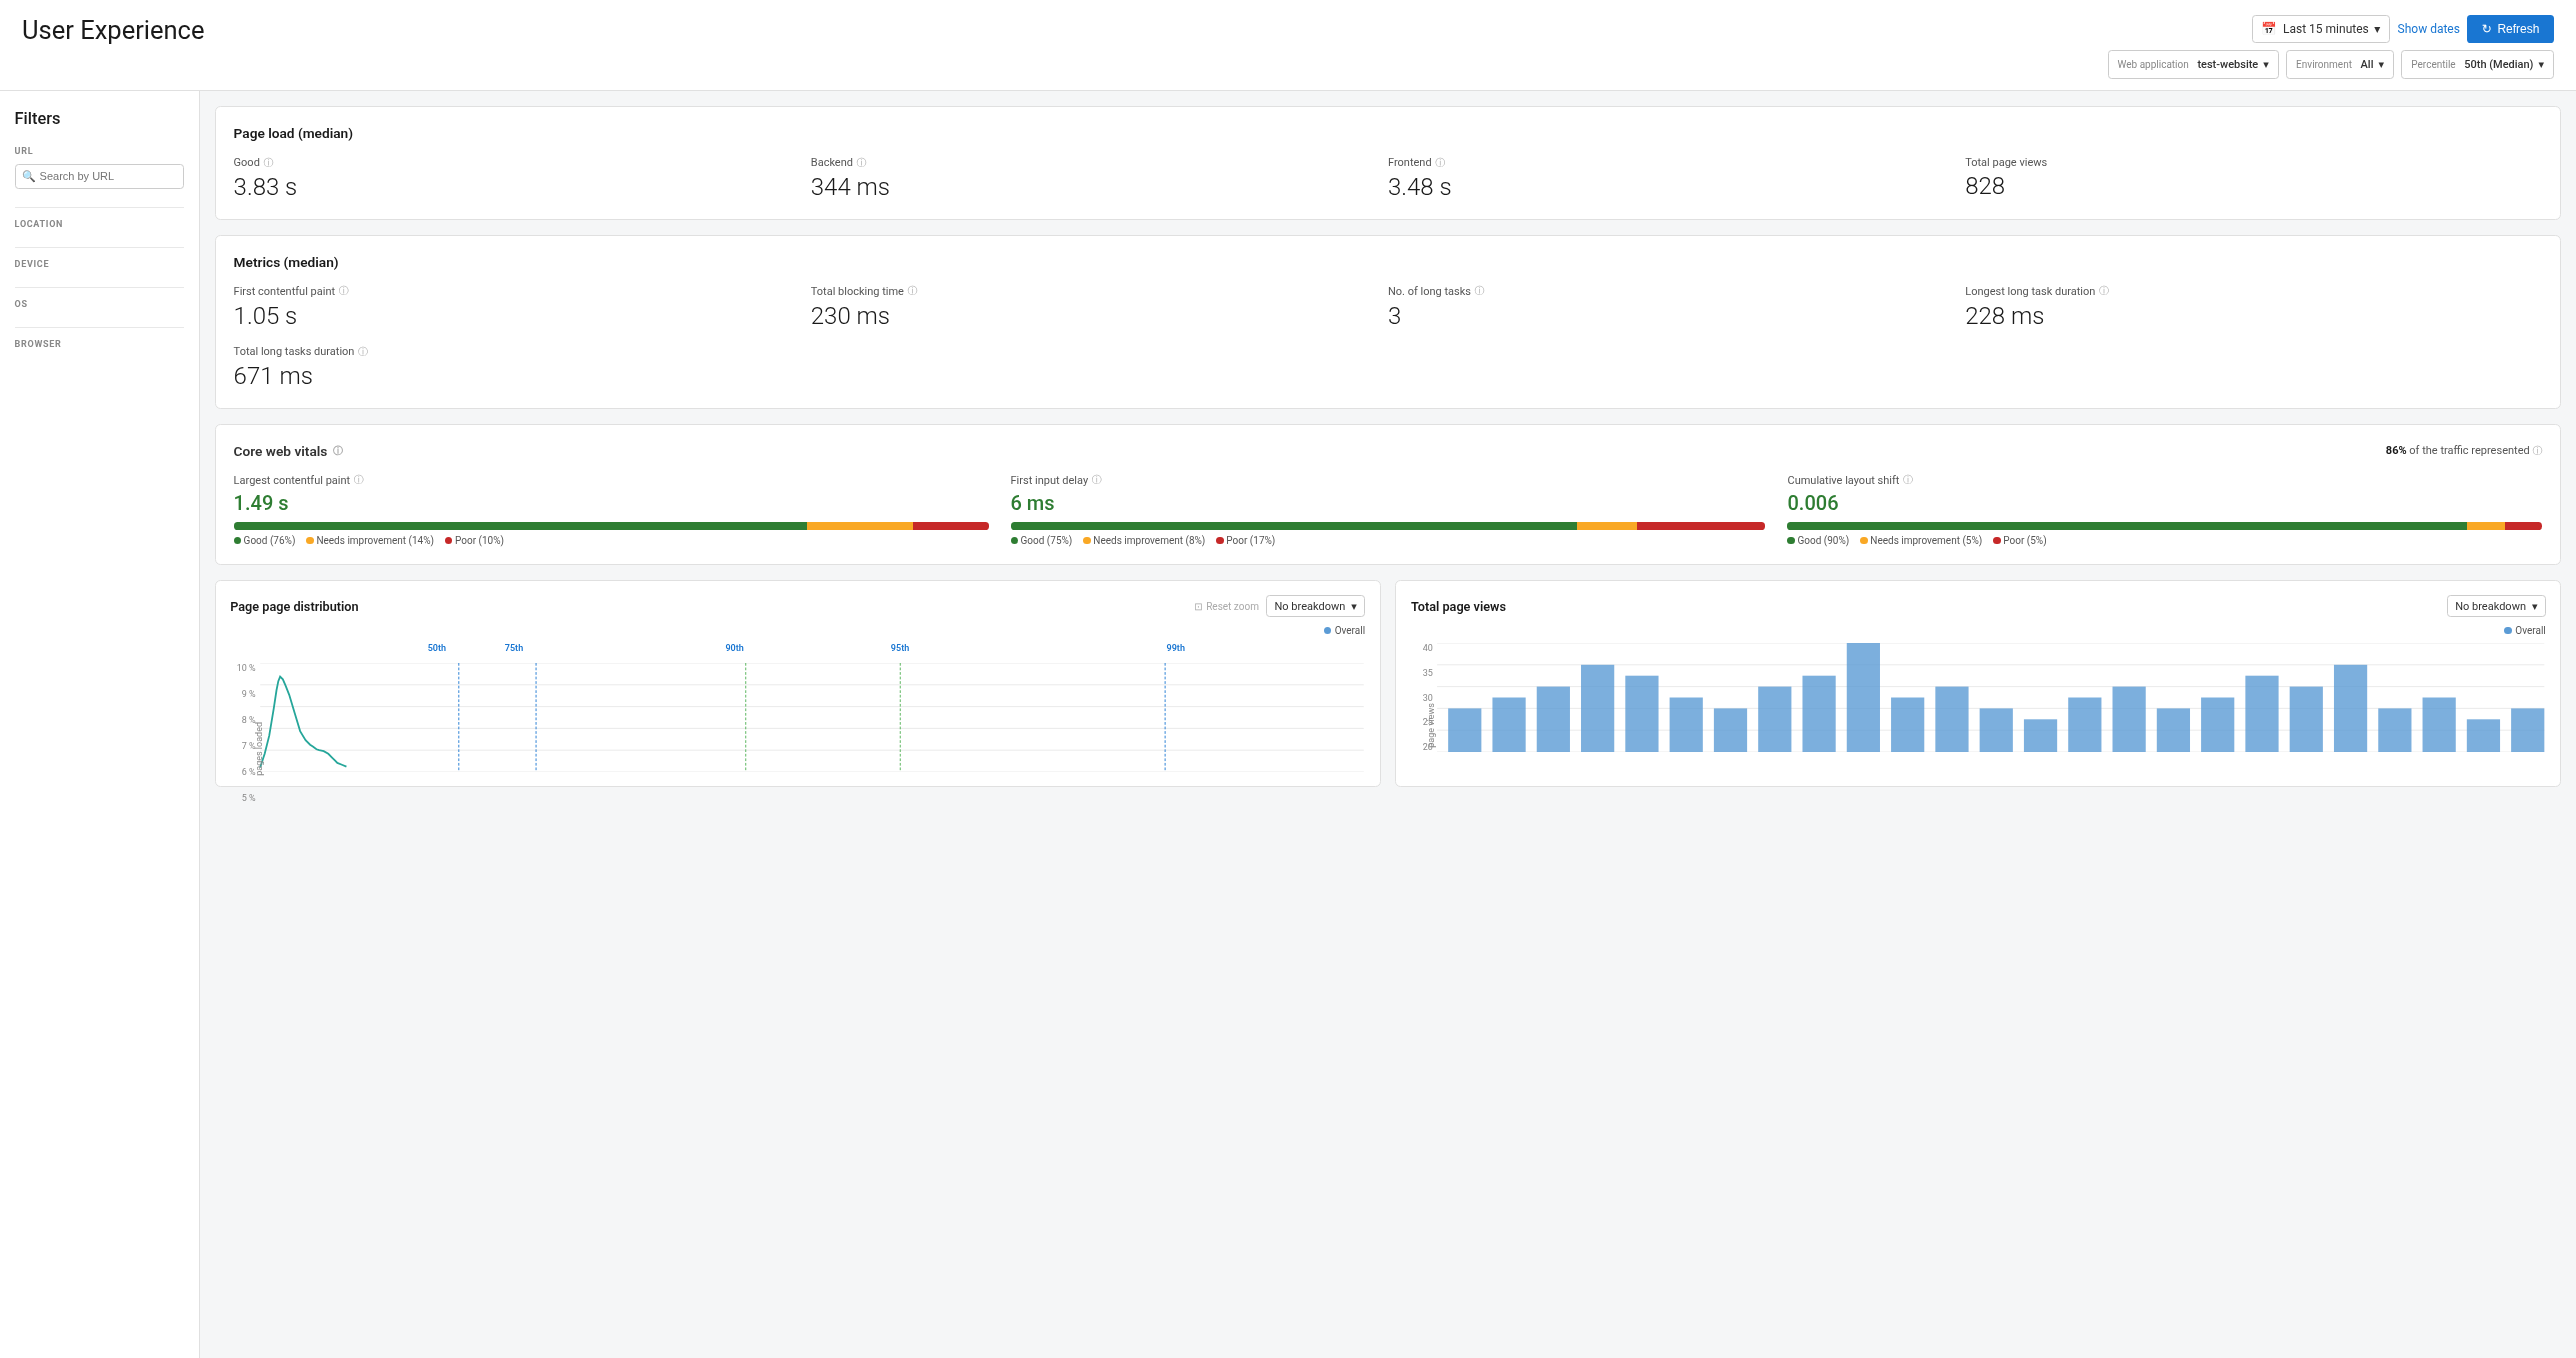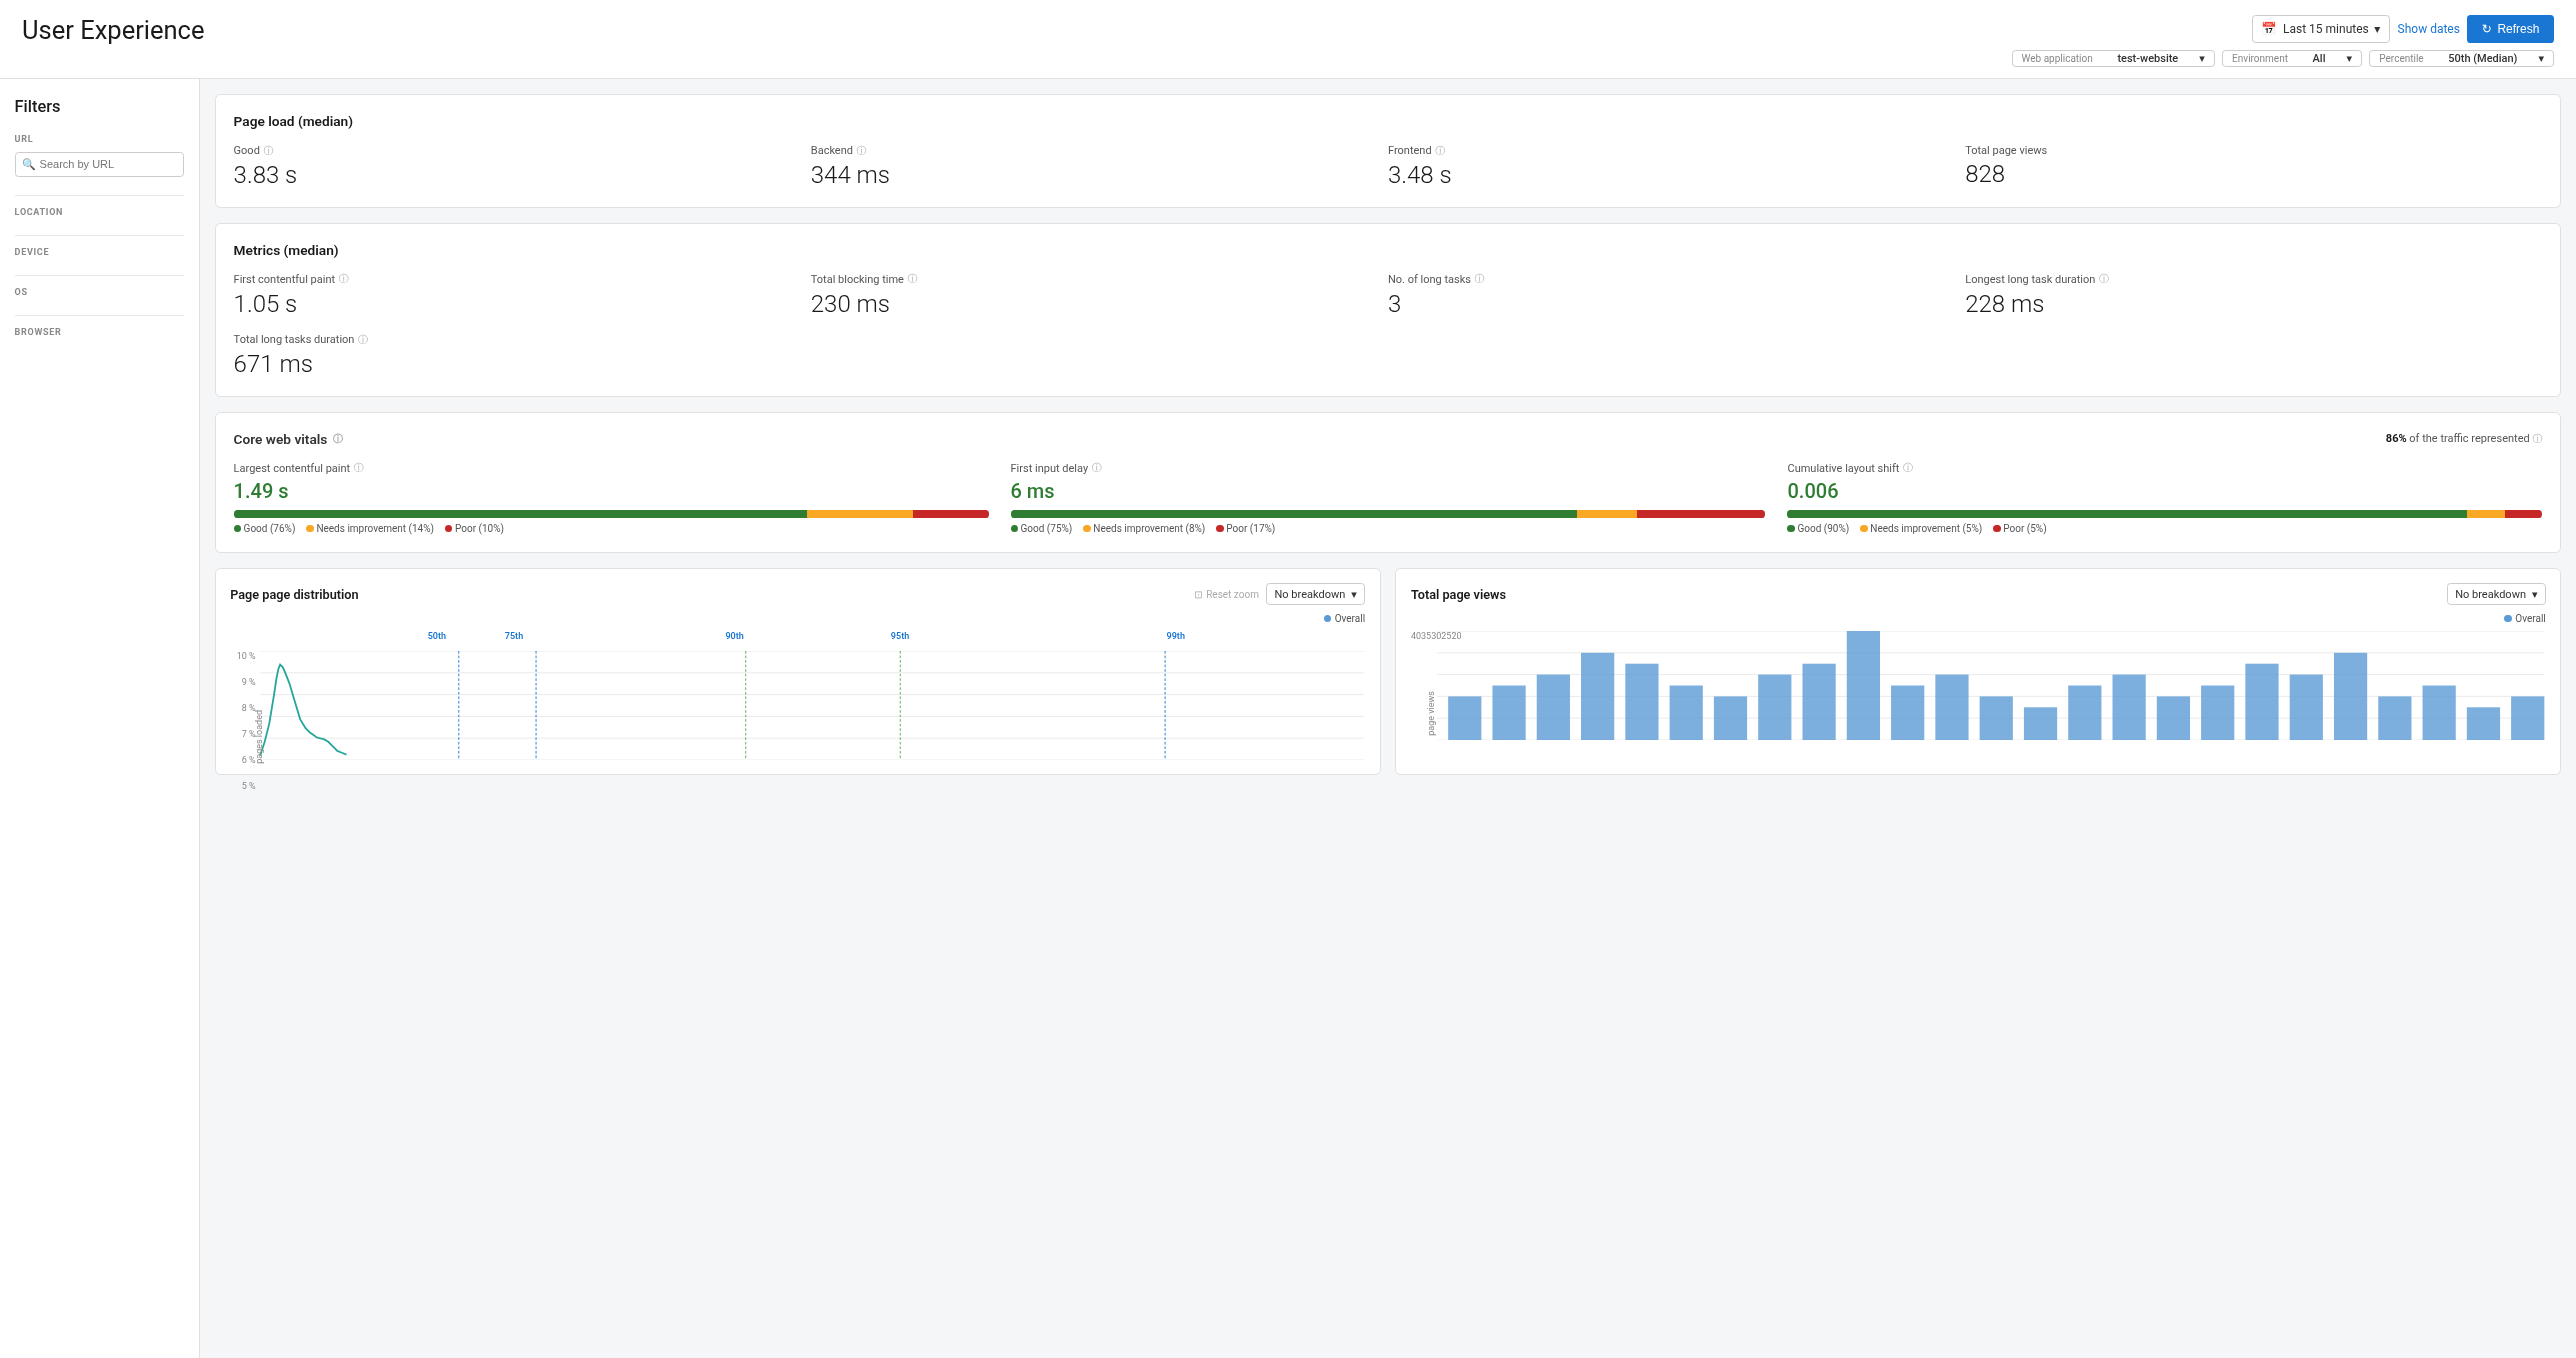--- a/index.html
+++ b/index.html
@@ -78,24 +78,24 @@
       gap: 5.5px;
     }
     .header-bottom-row {
       display: flex;
       align-items: center;
       gap: 7.3px;
     }
     .filter-pill {
       display: flex;
       align-items: center;
-      gap: 21px;
+      gap: 5px;
       border: 0.9px solid #ccc;
       border-radius: 3.6px;
-      padding: 1px 9px;
+      padding: 7px 9px;
       background: #fff;
       font-size: 11px;
       cursor: pointer;
     }
     .filter-pill .label {
       color: #888;
       font-size: 10px;
       margin-right: 3.6px;
     }
     .filter-pill .value {
@@ -653,21 +653,21 @@
             </div>
           </div>
           <div class="chart-legend">
             <span class="legend-overall">
               <span class="legend-dot-blue"></span>
               <span>Overall</span>
             </span>
           </div>
 
           <div style="display:flex; height:109px;">
-            <div style="display:flex; justify-content:space-between; font-size:9px; color:#888; width:25.5px; text-align:right; padding-right:3.6px;">
+            <div style="display:flex; flex-direction:column; justify-content:space-between; font-size:9px; color:#888; width:25.5px; text-align:right; padding-right:3.6px;">
               <span>40</span>
               <span>35</span>
               <span>30</span>
               <span>25</span>
               <span>20</span>
             </div>
             <div style="flex:1; position:relative;">
               <svg width="100%" height="109" viewBox="0 0 1219 120">
                 <line x1="0" y1="0" x2="100%" y2="0" stroke="#e8e8e8" stroke-width="1"></line>
                 <line x1="0" y1="24" x2="100%" y2="24" stroke="#e8e8e8" stroke-width="1"></line>

